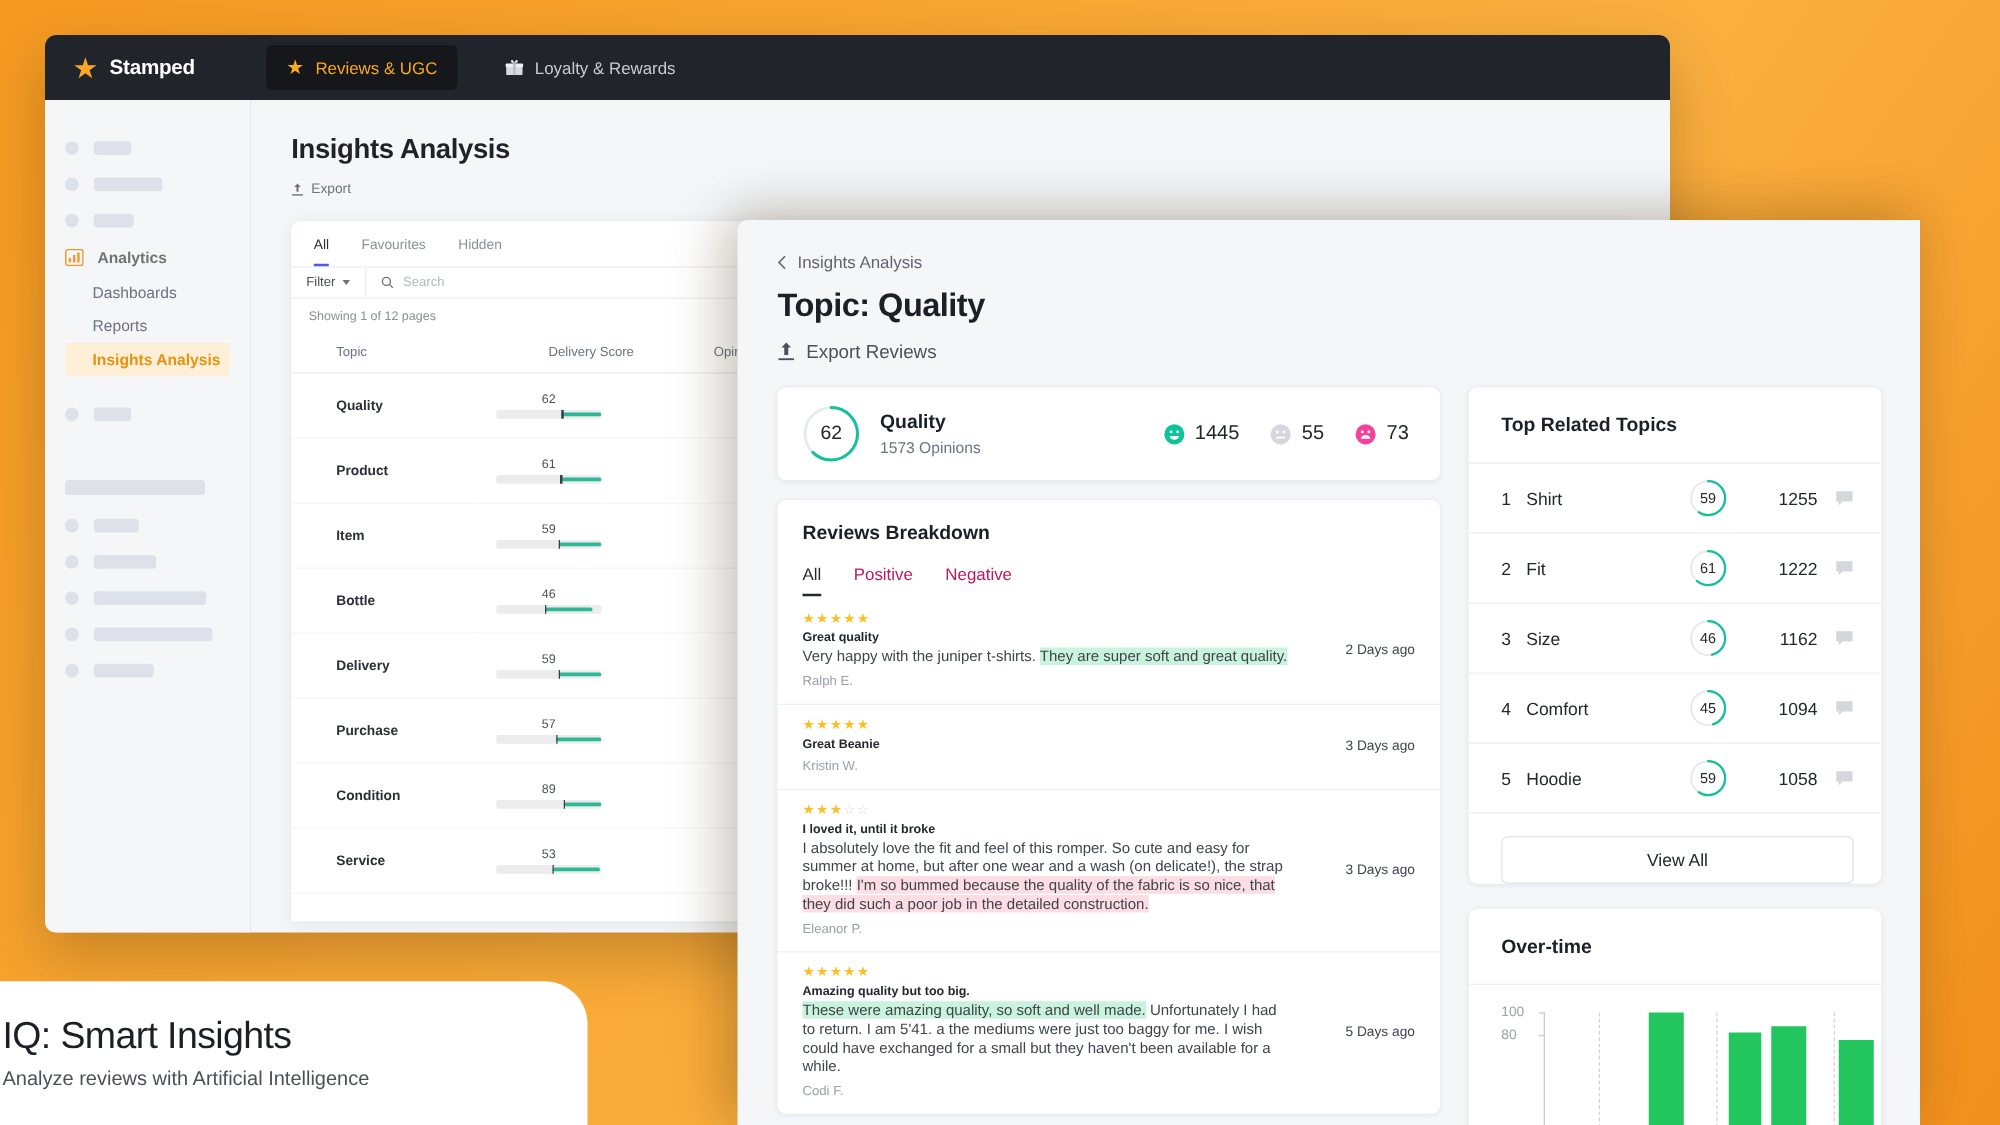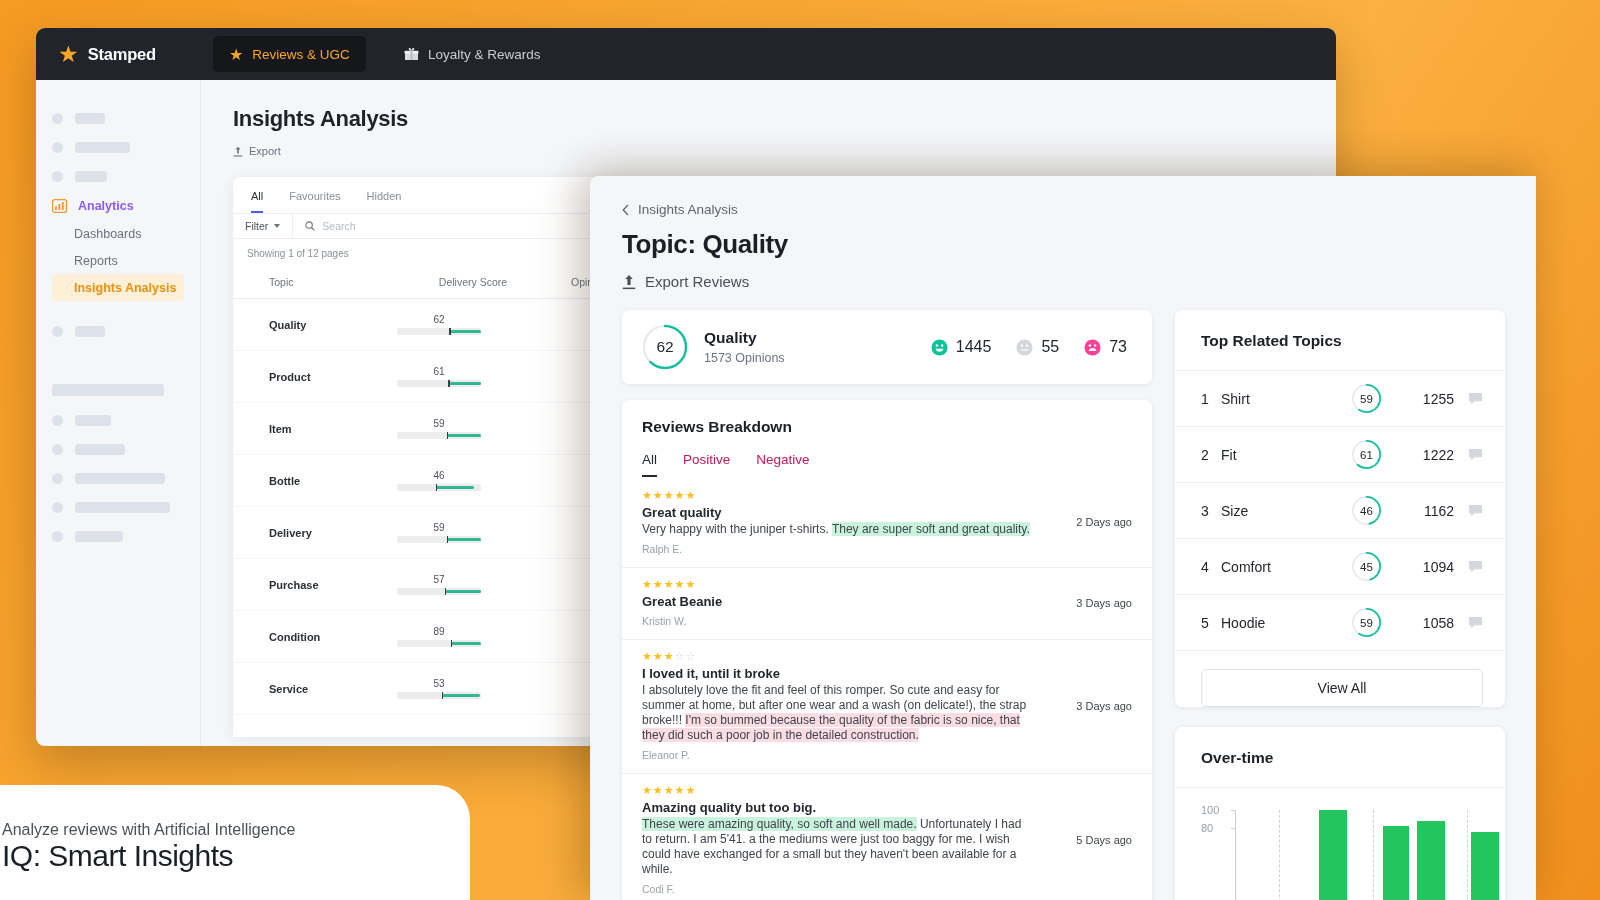--- a/index.html
+++ b/index.html
@@ -39,21 +39,21 @@
     width: 165px; background: #f4f6f8; border-right: 1px solid #e6e9ee;
     padding: 24px 0 0 16px;
   }
   .sk-row { display: flex; align-items: center; gap: 12px; height: 29px; }
   .sk-dot { width: 11px; height: 11px; border-radius: 50%; background: #dde2ea; flex: none; }
   .sk-bar { height: 11px; border-radius: 3px; background: #dde2ea; }
   .nav-real {
     display: flex; align-items: center; gap: 11px; height: 29px;
     font-size: 12.5px; color: #6b7280;
   }
-  .nav-real.section { color: #8b5cf6; font-weight: bold; text-align: center; }
+  .nav-real.section { color: #737373; font-weight: bold; text-align: center; }
   .nav-sub { font-size: 12.5px; color: #6b7280; padding-left: 22px; height: 27px; display: flex; align-items: center; }
   .nav-sub.active {
     color: #e8920f; font-weight: bold; background: #fdefd8;
     border-radius: 4px; margin-right: 16px; padding-left: 22px;
   }
   .bars-ico { width: 15px; height: 14px; display:block; }
 
   #content { flex: 1; padding: 26px 0 0 32px; position: relative; }
   #page-title { font-size: 22px; font-weight: bold; color: #1f2329; letter-spacing: -.3px; }
   .export-link { display: flex; align-items: center; gap: 6px; margin-top: 13px; font-size: 11px; color: #6b7280; }
@@ -99,21 +99,21 @@
   
   #detail {
     position: absolute; left: 590px; top: 176px; width: 946px; height: 724px;
     background: #f4f6f8; border-radius: 8px 0 0 0;
     box-shadow: -14px 0 44px rgba(60,40,10,.20), 0 -10px 40px rgba(60,40,10,.13);
     padding: 26px 0 0 32px; overflow: hidden;
   }
   .crumb { display: flex; align-items: center; gap: 9px; font-size: 13.5px; color: #5f6670; }
   .chev-l { width: 7px; height: 12px; display: block; }
   #detail-title { font-size: 26px; font-weight: bold; color: #1b1f26; letter-spacing: -.4px; margin-top: 12px; }
-  .export-rev { display: flex; align-items: flex-end; gap: 9px; margin-top: 13px; font-size: 15px; color: #4b5059; }
+  .export-rev { display: flex; align-items: flex-start; gap: 9px; margin-top: 13px; font-size: 15px; color: #4b5059; }
   .up-ico2 { width: 14px; height: 16px; display: block; }
 
   #detail-cols { display: flex; gap: 23px; margin-top: 20px; }
   #detail-main { width: 530px; }
   #detail-side { width: 330px; }
   .card { background: #fff; border-radius: 7px; box-shadow: 0 1px 5px rgba(30,40,60,.08); }
 
   
   #summary { display: flex; align-items: center; height: 74px; padding: 0 25px 0 20px; }
   .ring { position: relative; width: 46px; height: 46px; flex: none; }
@@ -130,21 +130,21 @@
   #reviews { margin-top: 16px; padding: 18px 0 0 0; }
   #rev-title { font-size: 15.5px; font-weight: bold; color: #1b1f26; padding: 0 20px; }
   #rev-tabs { display: flex; gap: 26px; padding: 16px 20px 0 20px; }
   .rtab { font-size: 13.5px; color: #be185d; padding-bottom: 8px; }
   .rtab.active { color: #23272e; border-bottom: 2px solid #23272e; }
   .review { display: flex; padding: 10px 20px 12px 20px; border-top: 1px solid #eceff3; }
   .review:first-of-type { border-top: none; padding-top: 12px; }
   .rev-body { flex: 1; padding-right: 16px; }
   .stars { font-size: 11px; letter-spacing: 1px; color: #fbbf24; line-height: 1.1; }
   .stars .off { color: #d7dade; }
-  .rev-head { font-size: 13px; font-weight: bold; color: #23272e; margin-top: 4px; }
+  .rev-head { font-size: 10px; font-weight: bold; color: #23272e; margin-top: 4px; }
   .rev-text { font-size: 12px; color: #3f454d; line-height: 1.25; margin-top: 2px; }
   .hl-pos { background: #c9f3dd; }
   .hl-neg { background: #fbdde3; }
   .rev-author { font-size: 10.5px; color: #9aa0a8; margin-top: 6px; }
   .rev-time { width: 82px; font-size: 11px; color: #3f454d; display: flex; align-items: center; justify-content: flex-end; }
 
   
   #related-title { font-size: 15.5px; font-weight: bold; color: #1b1f26; padding: 22px 22px 20px 26px; border-bottom: 1px solid #eceff3; }
   .rel-row { display: flex; align-items: center; height: 56px; padding: 0 22px 0 26px; border-bottom: 1px solid #eceff3; }
   .rel-rank { font-size: 14px; color: #23272e; width: 20px; }
@@ -671,18 +671,18 @@
               </div>
           </div>
         </div>
       </div>
 
     </div>
   </div>
 
   <div id="caption">
     <div id="caption-inner">
+      <div id="cap-title">IQ: Smart Insights</div>
       <div id="cap-sub">Analyze reviews with Artificial Intelligence</div>
-      <div id="cap-title">IQ: Smart Insights</div>
     </div>
   </div>
 
 </div>
 
 </body></html>

